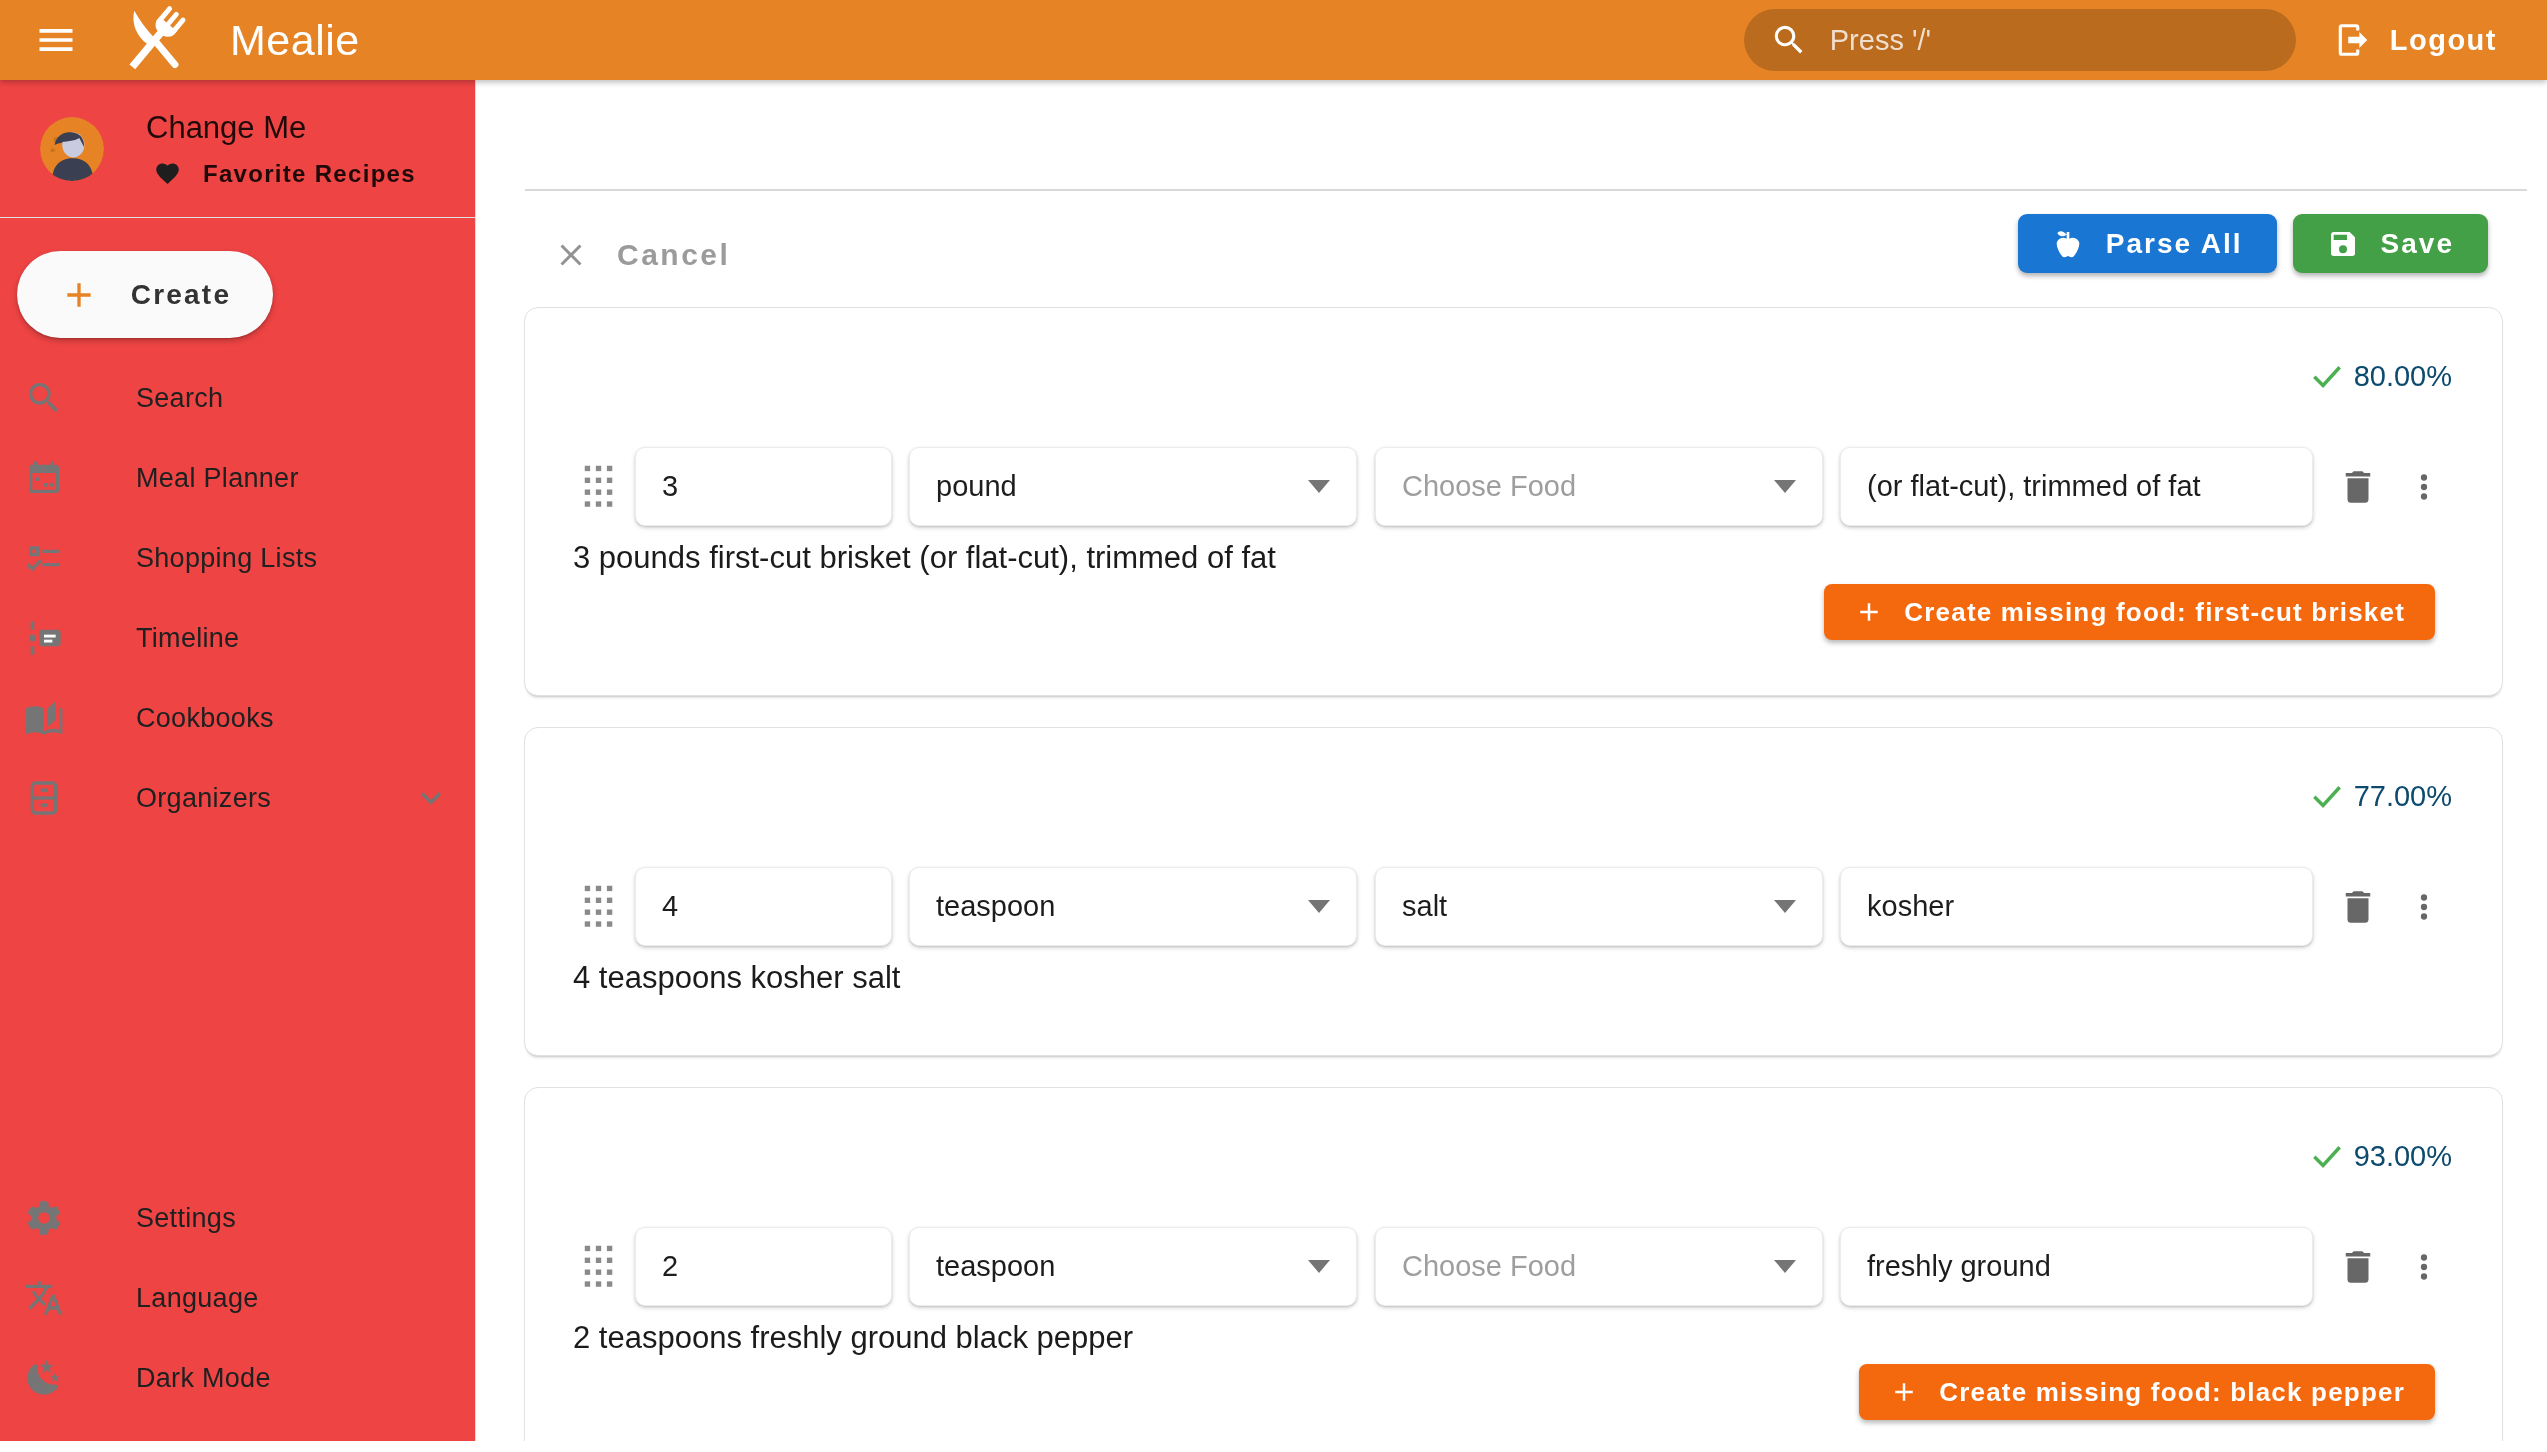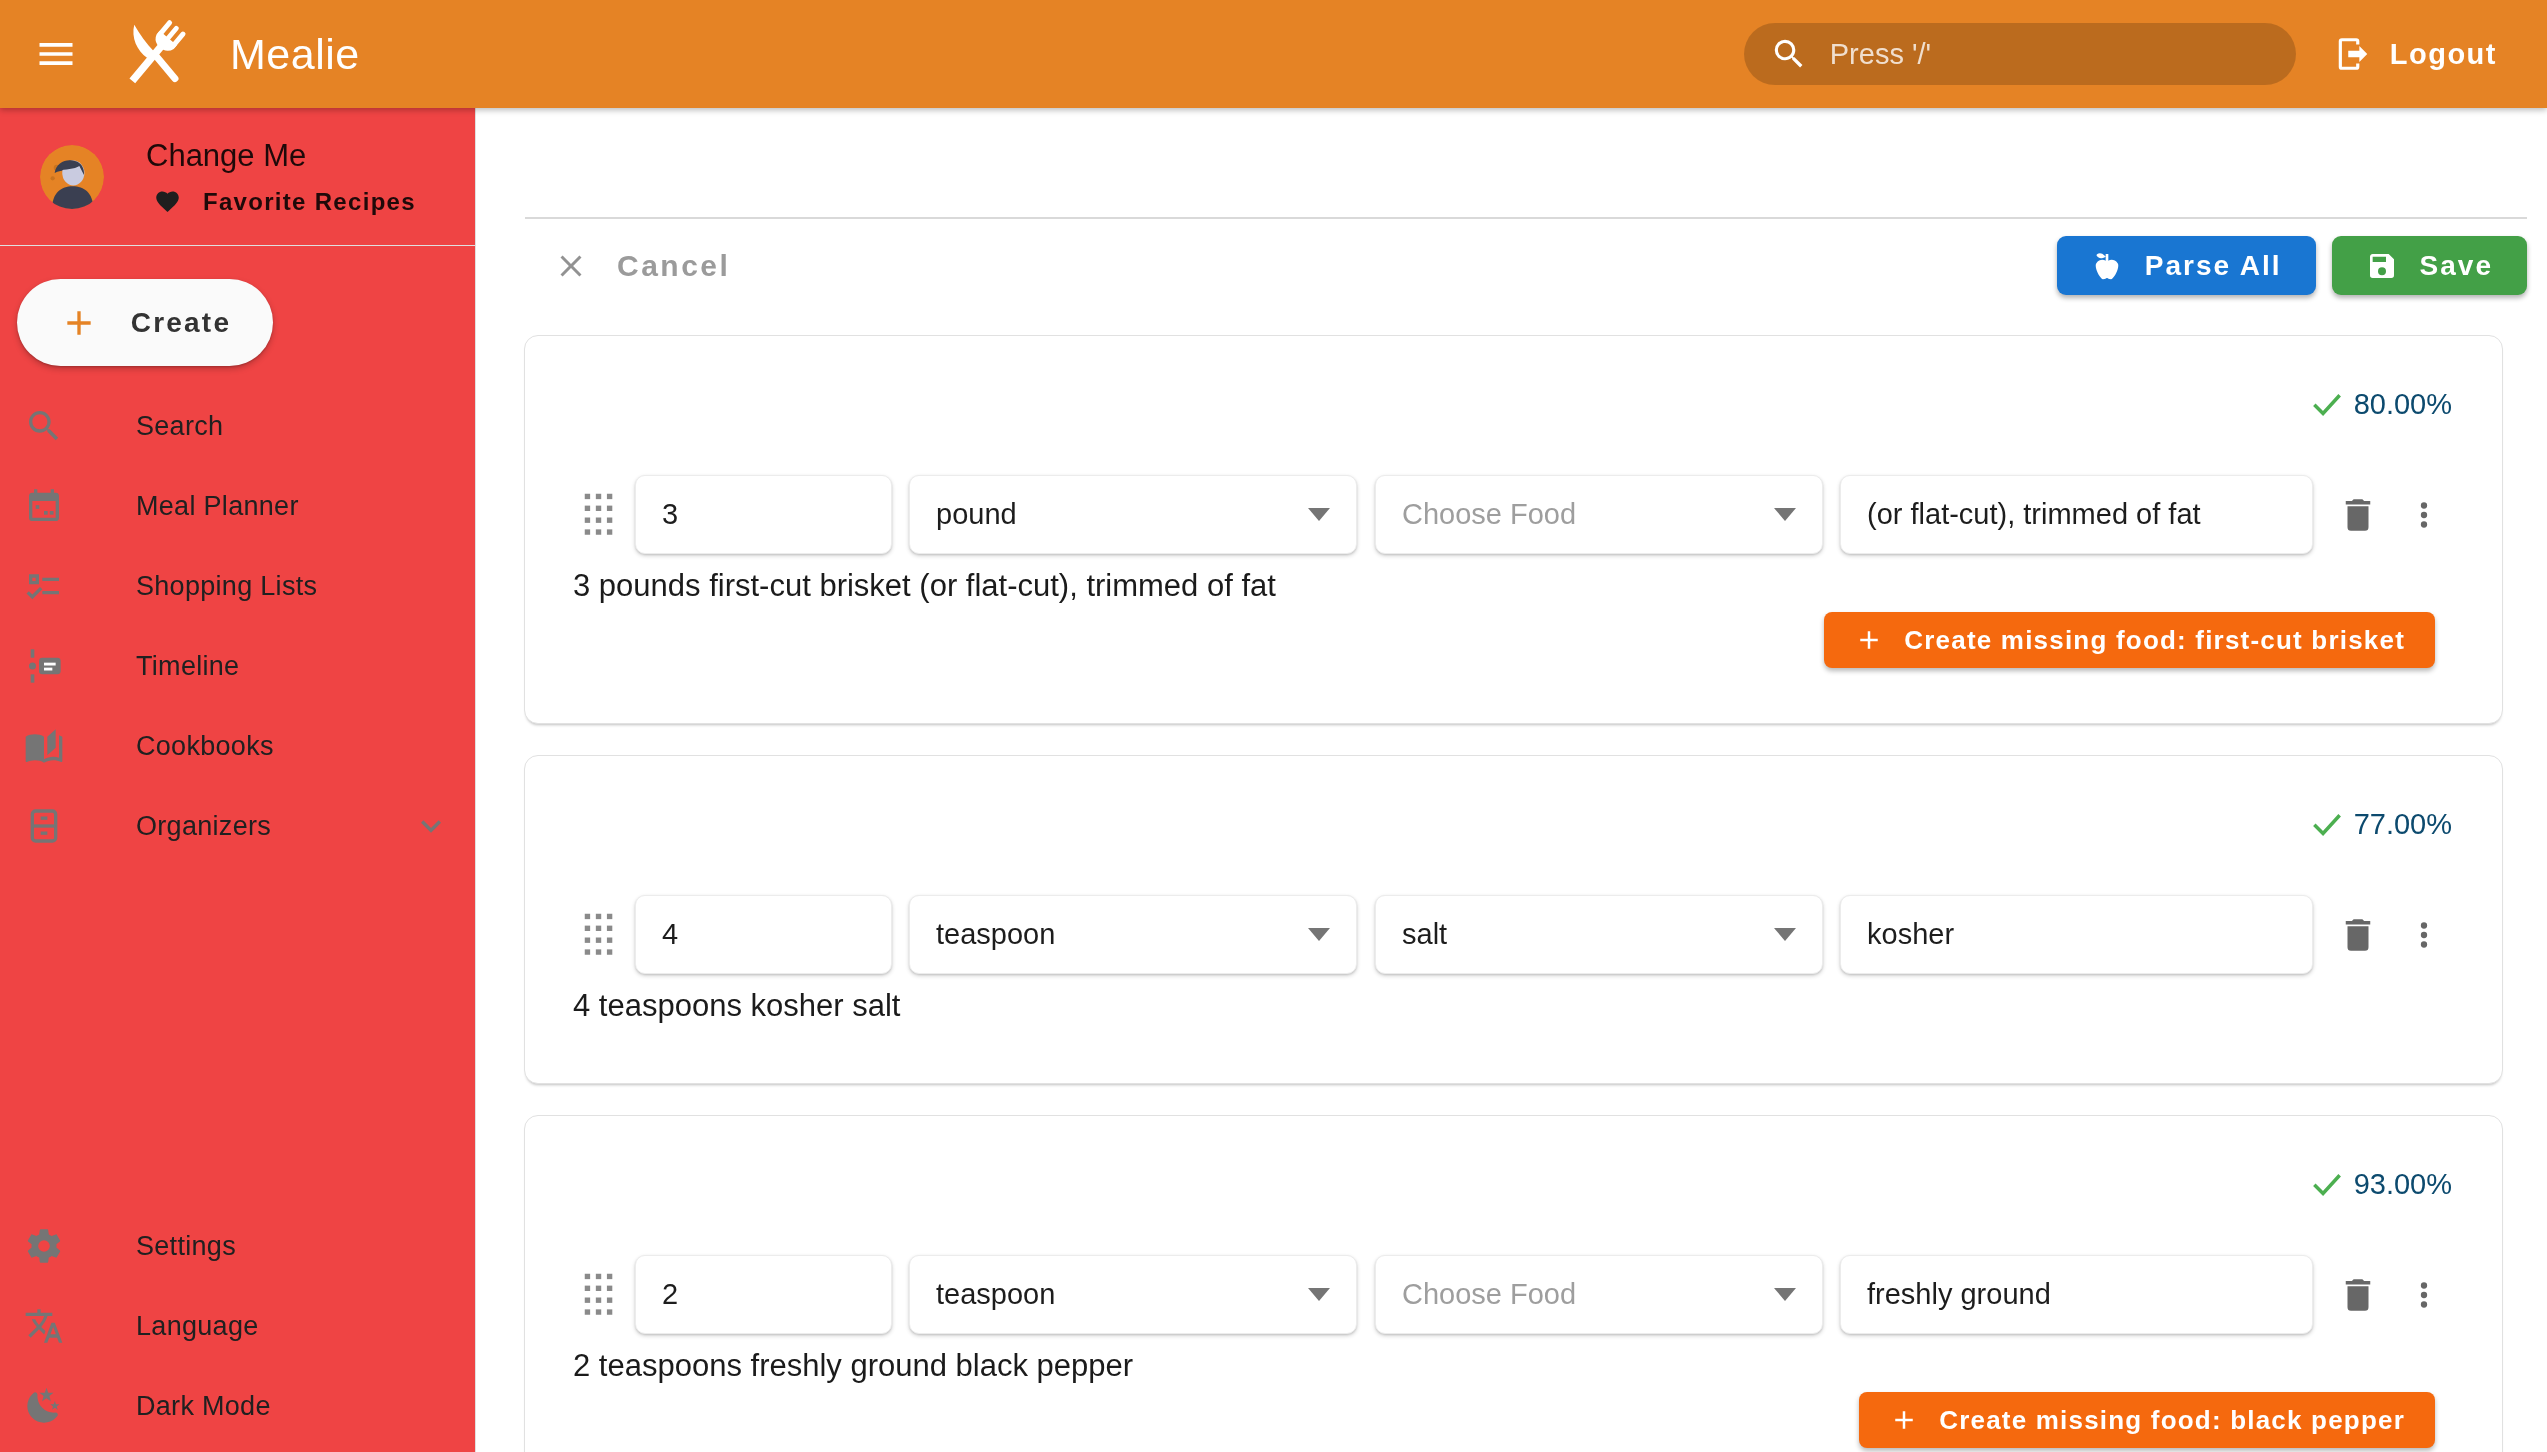--- a/index.html
+++ b/index.html
@@ -1,20 +1,20 @@
 <!DOCTYPE html>
 <html><head>
 <meta charset="utf-8">
 <style>
   * { margin:0; padding:0; box-sizing:border-box; }
   html,body { width:2547px; height:1453px; overflow:hidden; background:#fff;
     font-family:"Liberation Sans","DejaVu Sans",sans-serif; color:rgba(0,0,0,.87); }
 
   
-  .appbar { position:relative; z-index:10; height:108px; background:#E58325;
+  .appbar { position:relative; z-index:10; height:80px; background:#E58325;
     display:flex; align-items:center; padding:0 50px 0 34px;
     box-shadow:0 2px 6px rgba(0,0,0,.28); }
   .hamburger { width:44px; height:44px; color:#fff; cursor:pointer; flex:none; }
   .logo { width:78px; height:78px; margin-left:38px; flex:none; }
   .app-title { color:#fff; font-size:43px; font-weight:400; margin-left:36px; letter-spacing:0.5px; }
   .searchpill { margin-left:auto; width:552px; height:62px; border-radius:31px;
     background:rgba(0,0,0,.18); display:flex; align-items:center; padding:0 26px; }
   .searchpill svg { width:38px; height:38px; color:#fff; flex:none; }
   .searchpill input { flex:1; margin-left:22px; background:transparent; border:none; outline:none;
     color:#fff; font-size:29px; font-family:inherit; }
@@ -45,22 +45,22 @@
   .create-btn span { font-size:28px; font-weight:700; letter-spacing:2.2px; color:#333; margin-left:32px; }
   .nav { margin-top:20px; }
   .nav-item { height:80px; display:flex; align-items:center; padding:0 24px; cursor:pointer; }
   .nav-item svg { width:40px; height:40px; color:#757575; flex:none; }
   .nav-item .lbl { font-size:27px; color:#202020; margin-left:72px; letter-spacing:0.3px; }
   .nav-item .chev { margin-left:auto; }
   .nav-bottom { margin-top:auto; padding-bottom:23px; }
 
   
   .scroll-divider { position:absolute; top:109px; left:49px; right:20px; height:2px; background:#D9D9D9; }
-  .toolbar { margin-top:31px; height:71px; display:flex; align-items:center;
-    padding-left:77px; padding-right:20px; position:relative; z-index:1; margin-top:122px; }
+  .toolbar { margin-top:31px; height:71px; display:flex; align-items:flex-end;
+    padding-left:77px; padding-right:59px; position:relative; z-index:1; margin-top:122px; }
   .toolbar { margin-top:0; position:absolute; top:122px; left:0; right:0; }
   .cancel { display:flex; align-items:center; color:#929292; cursor:pointer; }
   .cancel svg { width:36px; height:36px; }
   .cancel span { font-size:30px; font-weight:700; letter-spacing:2.5px; margin-left:28px; color:#9b9b9b; }
   .spacer { flex:1; }
   .btn { height:59px; border-radius:9px; display:flex; align-items:center; padding:0 34px;
     color:#fff; cursor:pointer; box-shadow:0 3px 5px rgba(0,0,0,.3); }
   .btn svg { width:32px; height:32px; }
   .btn span { font-size:28px; font-weight:700; letter-spacing:2px; margin-left:22px; }
   .btn-parse { background:#1976D2; }

